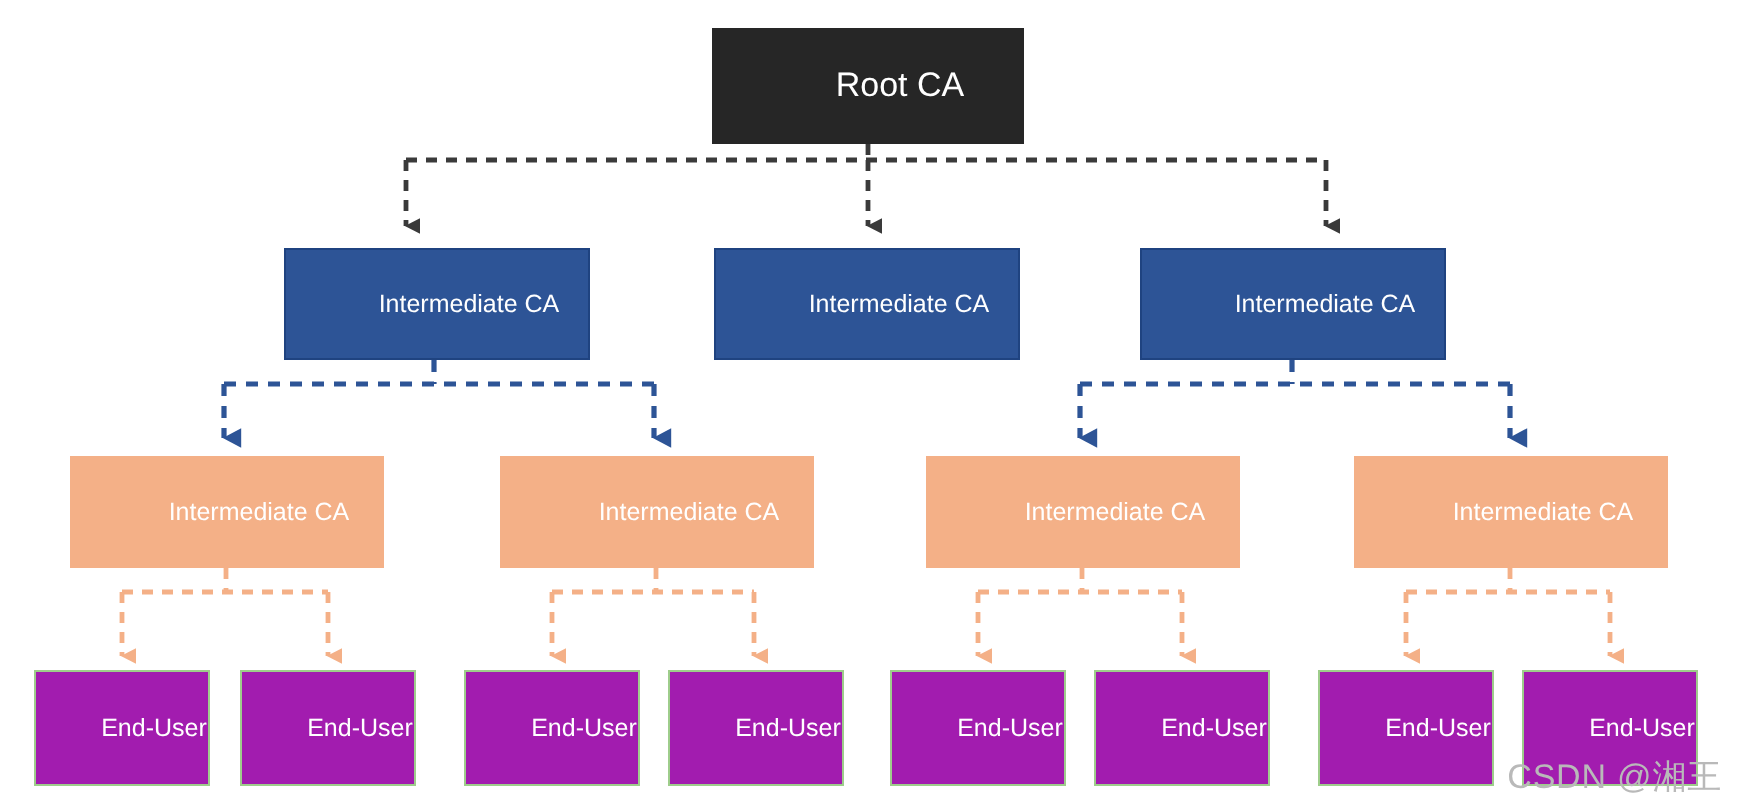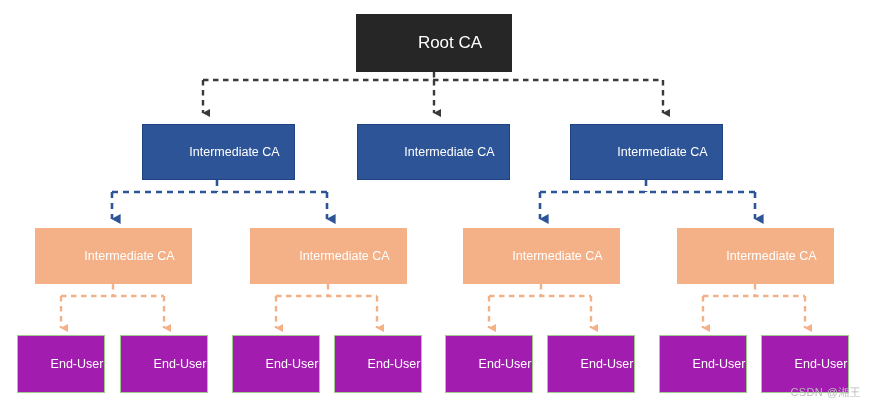--- a/index.html
+++ b/index.html
@@ -52,21 +52,21 @@
   }
   .node-green {
     background: #a21caf;
     border: 1px solid #9ecd8b;
     font-size: 12.5px;
   }
   #watermark {
     position: absolute;
     right: 8px;
     bottom: 4px;
-    font-size: 11px;
+    font-size: 17px;
     color: #b9b9b9;
     letter-spacing: 0.4px;
     white-space: nowrap;
   }
 </style>
 </head>
 <body>
 
 <div id="canvas">
 

